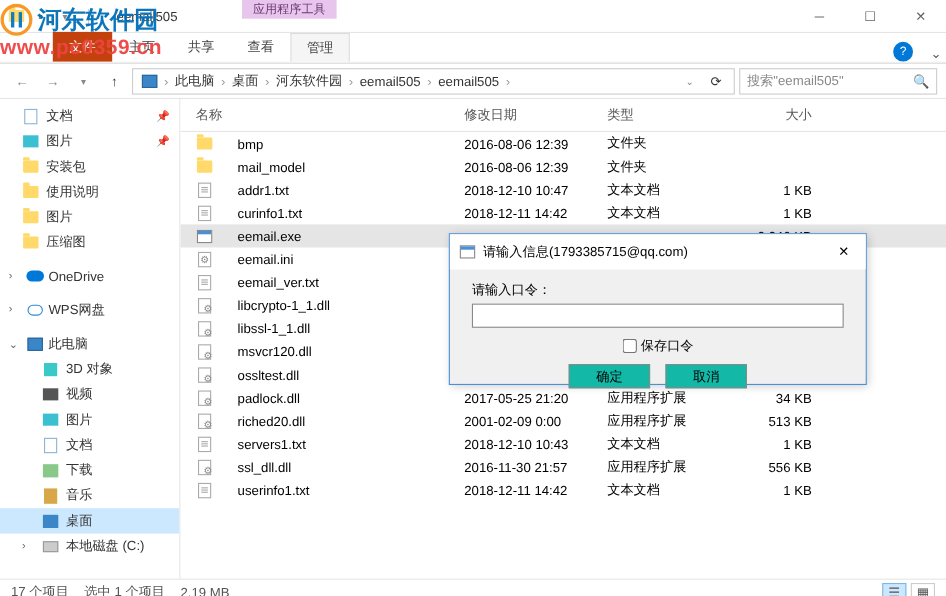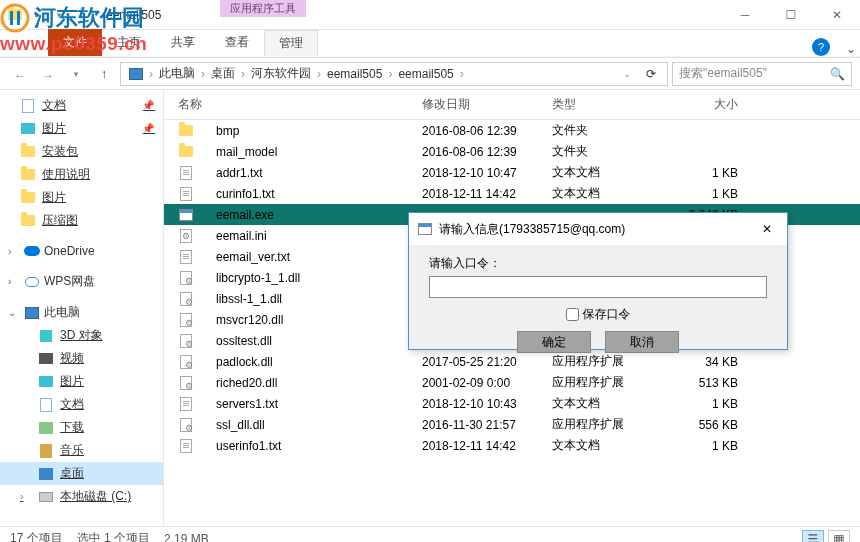--- a/index.html
+++ b/index.html
@@ -19,48 +19,48 @@
 .addrbar{height:32px;display:flex;align-items:center;padding:2px 8px;gap:4px;border-bottom:1px solid #e5e5e5;}
 .navbtn{width:24px;height:24px;display:flex;align-items:center;justify-content:center;color:#888;}
 .navbtn.enabled{color:#333;}
 .breadcrumb{flex:1;height:24px;border:1px solid #ccc;display:flex;align-items:center;padding:0 4px;background:#fff;}
 .bc-seg{padding:0 4px;color:#333;display:flex;align-items:center;gap:3px;}
 .bc-sep{color:#999;padding:0 2px;}
 .searchbox{width:180px;height:24px;border:1px solid #ccc;padding:0 6px;color:#888;display:flex;align-items:center;}
 .main{display:flex;height:436px;}
 .sidebar{width:164px;border-right:1px solid #e5e5e5;overflow-y:auto;padding:4px 0;}
 .sb-item{display:flex;align-items:center;padding:3px 8px 3px 20px;gap:6px;color:#333;}
-.sb-item.l2{text-decoration:underline;}
+.sb-item.l2{}
 .sb-item.sel{background:#cce8ff;}
 .sb-header{display:flex;align-items:center;padding:3px 8px;gap:4px;color:#333;}
 .sb-icon{width:16px;height:16px;display:inline-flex;align-items:center;justify-content:center;}
 .exp{width:12px;color:#666;font-size:10px;}
 .filelist{flex:1;overflow:auto;}
 .fl-header{display:flex;padding:6px 8px;border-bottom:1px solid #e5e5e5;color:#555;position:sticky;top:0;background:#fff;}
 .col-name{width:250px;padding-left:6px;}
 .col-date{width:130px;}
 .col-type{width:120px;}
 .col-size{width:80px;text-align:right;padding-right:14px;}
 .fl-row{display:flex;padding:2px 8px;align-items:center;height:21px;}
-.fl-row.sel{background:#0f766e;}
+.fl-row.sel{background:#e5e5e5;}
 .fl-row .col-name{display:flex;align-items:center;gap:22px;}
 .fi{width:16px;height:16px;display:inline-flex;align-items:center;justify-content:center;}
 .statusbar{height:24px;border-top:1px solid #e5e5e5;display:flex;align-items:center;padding:0 10px;gap:14px;color:#555;}
 .sb-right{margin-left:auto;display:flex;gap:4px;}
 .viewbtn{width:22px;height:18px;border:1px solid #ccc;display:flex;align-items:center;justify-content:center;}
 .viewbtn.active{background:#cce8ff;border-color:#7ab8e8;}
 .dialog{position:absolute;left:408px;top:212px;width:380px;height:138px;background:#f0f0f0;border:1px solid #4a90d9;box-shadow:2px 2px 8px rgba(0,0,0,0.2);}
 .dlg-title{height:16px;display:flex;align-items:center;padding:16px 8px;background:#fff;gap:6px;}
 .dlg-close{margin-left:auto;width:24px;text-align:center;}
 .dlg-body{padding:10px 20px;}
 .dlg-label{margin-bottom:4px;}
 .dlg-input{width:100%;height:22px;border:1px solid #888;background:#fff;padding:0 4px;}
 .dlg-check{display:flex;align-items:center;justify-content:center;margin:8px 0;gap:4px;}
 .dlg-btns{display:flex;justify-content:center;gap:14px;}
-.dlg-btn{width:74px;height:22px;border:1px solid #888;background:#a3a3a3;display:flex;align-items:center;justify-content:center;}
+.dlg-btn{width:74px;height:22px;border:1px solid #888;background:#14b8a6;display:flex;align-items:center;justify-content:center;}
 .watermark{position:absolute;left:0;top:3px;width:170px;height:50px;pointer-events:none;z-index:10;opacity:0.95;}
 .watermark .logo{display:flex;align-items:center;gap:4px;}
 .watermark .cn{font-size:22px;font-weight:bold;color:#006fb8;}
 .watermark .url{font-size:19px;color:#ef4444;font-weight:bold;letter-spacing:0.5px;}
 .ico-folder{width:14px;height:11px;background:#ffd96a;border-radius:1px;position:relative;}
 .ico-folder:before{content:"";position:absolute;top:-3px;left:0;width:6px;height:3px;background:#ffd96a;border-radius:1px 1px 0 0;}
 .ico-txt{width:12px;height:14px;background:#fff;border:1px solid #aaa;position:relative;}
 .ico-txt:before{content:"";position:absolute;top:3px;left:2px;right:2px;height:1px;background:#aaa;box-shadow:0 2px #aaa,0 4px #aaa;}
 .ico-exe{width:14px;height:12px;background:#fff;border:1px solid #888;position:relative;}
 .ico-exe:before{content:"";position:absolute;top:0;left:0;right:0;height:3px;background:#4a90d9;}

